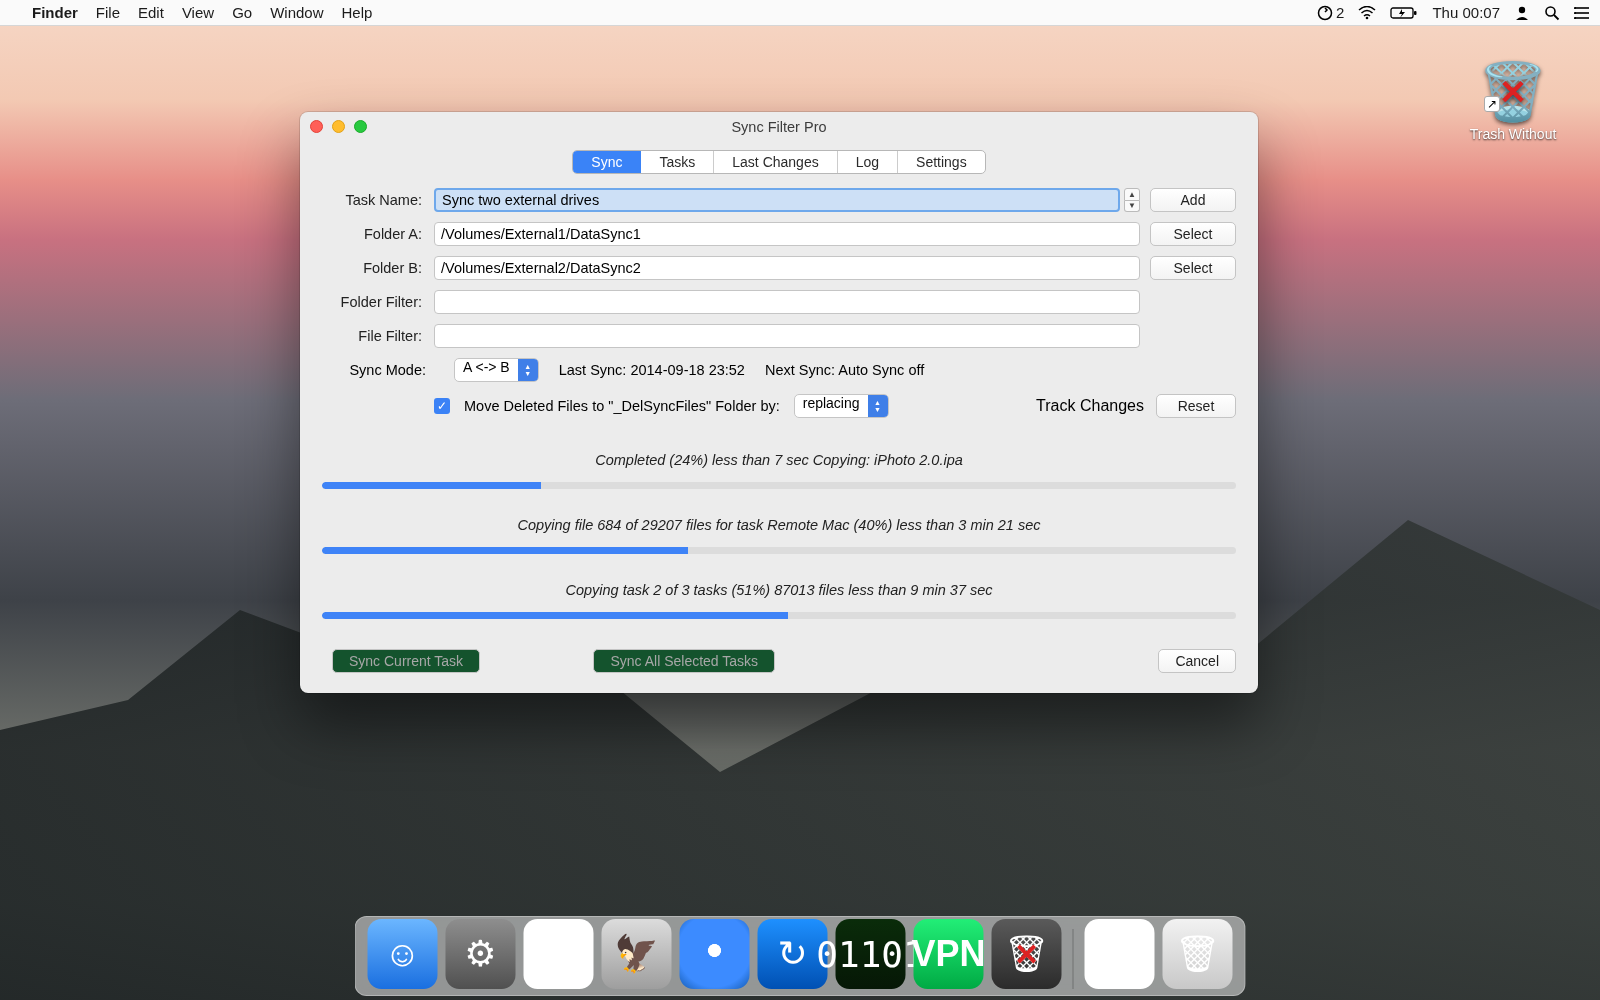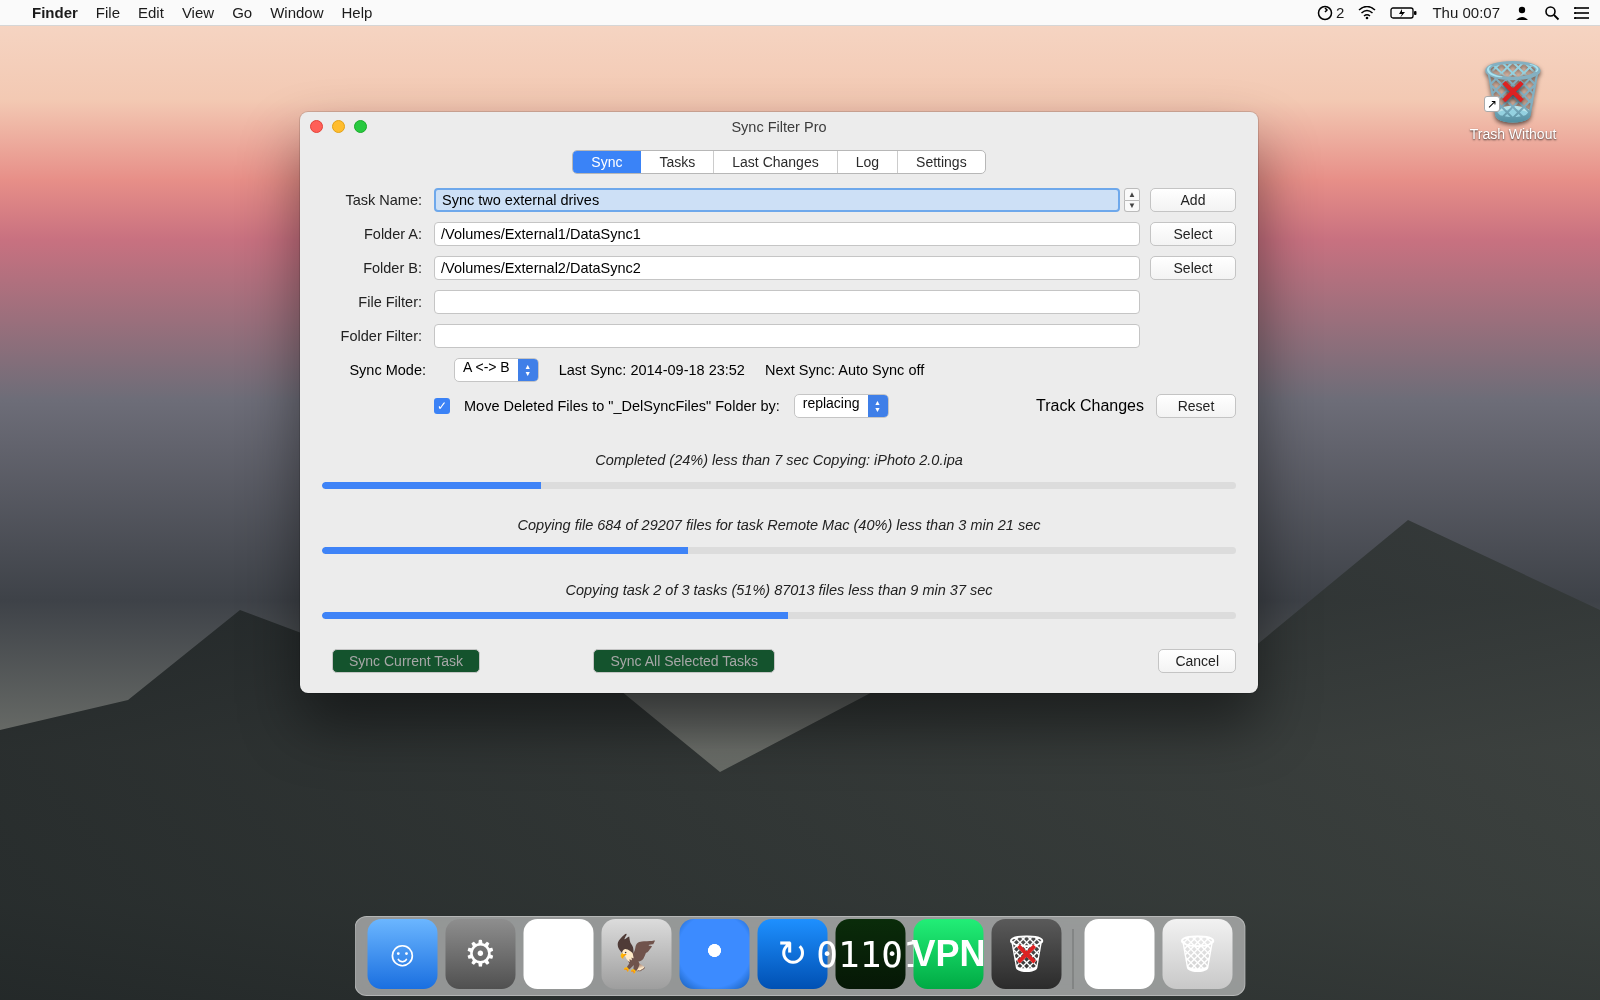--- a/index.html
+++ b/index.html
@@ -257,27 +257,27 @@
     </div>
 
     <div class="form-row">
       <div class="label">Folder B:</div>
       <div class="grow"><input class="text" value="/Volumes/External2/DataSync2" style=""></div>
       <div style="width:10px"></div>
       <button class="aq wide">Select</button>
     </div>
 
     <div class="form-row">
-      <div class="label">File Filter:</div>
+      <div class="label">Folder Filter:</div>
       <div class="grow"><input class="text" value="" style=""></div>
       <div style="width:96px"></div>
     </div>
 
     <div class="form-row">
-      <div class="label">Folder Filter:</div>
+      <div class="label">File Filter:</div>
       <div class="grow"><input class="text" value="" style=""></div>
       <div style="width:96px"></div>
     </div>
 
     <div class="mode-row">
       <div class="label">Sync Mode:</div>
       <div class="select">
         <span class="val">A &lt;-&gt; B</span>
         <span class="knob">
             <span>▲</span>

